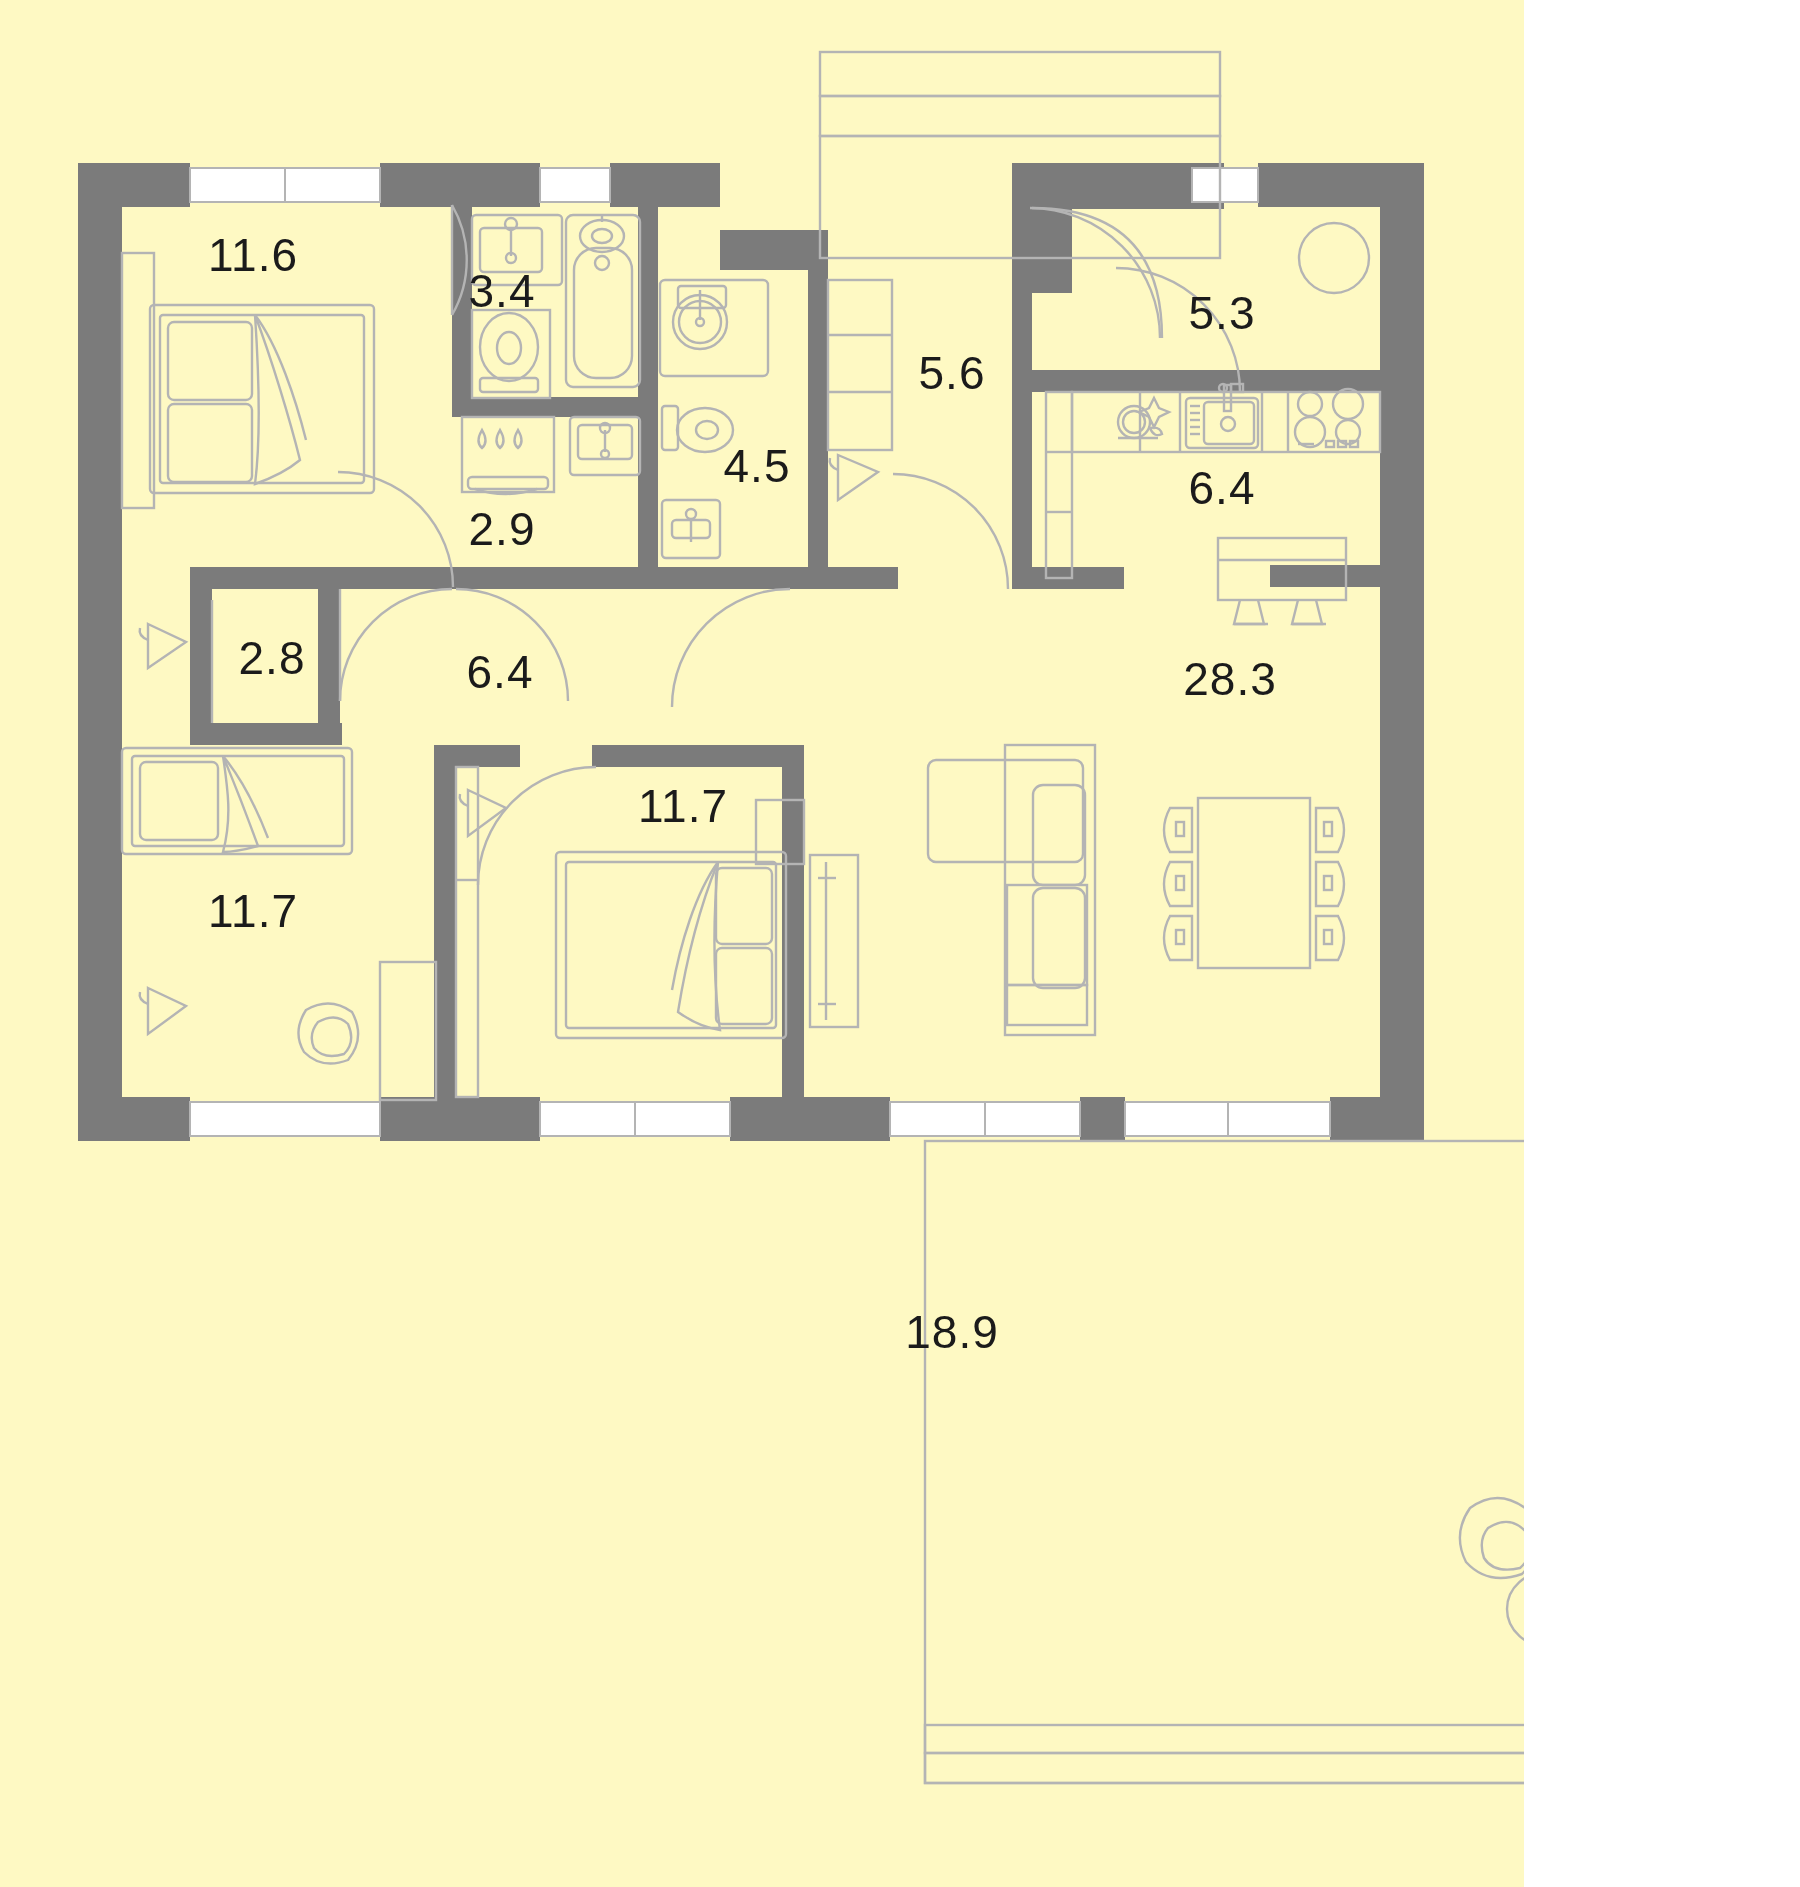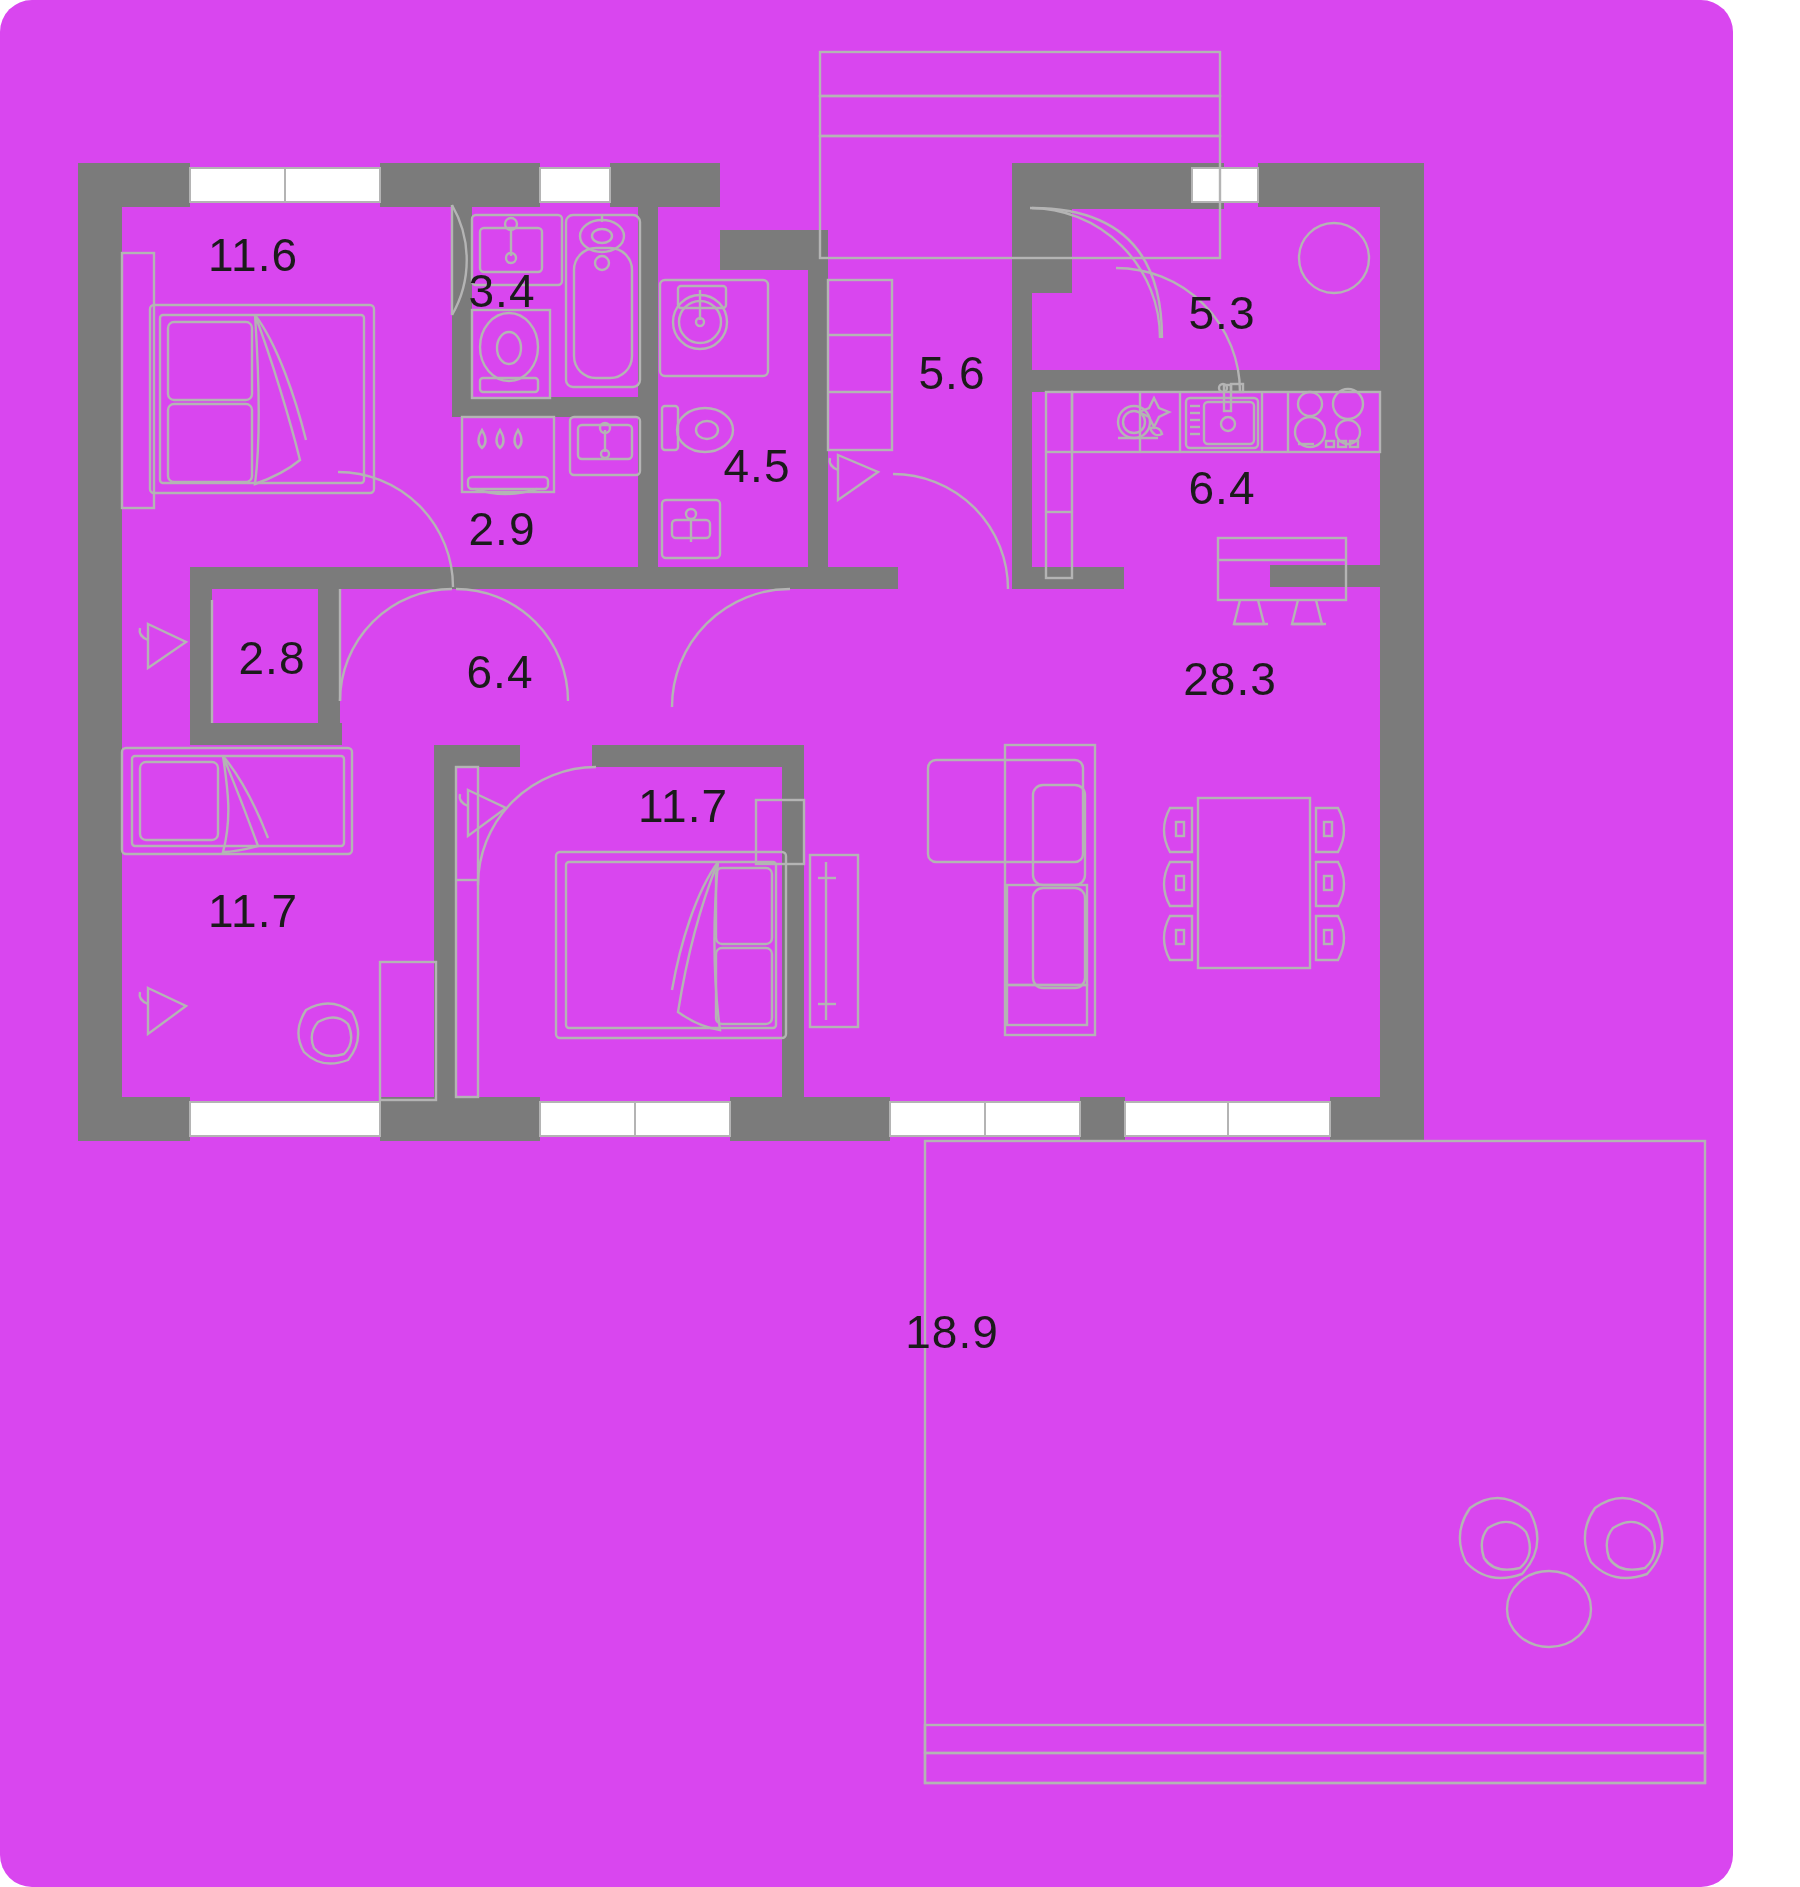--- a/index.html
+++ b/index.html
@@ -1,17 +1,17 @@
 <!DOCTYPE html>
 <html><head>
 <meta charset="utf-8">
 <style>
   html,body{margin:0;padding:0;background:#ffffff;}
   body{font-family:"Liberation Sans", sans-serif;}
-  #stage{position:relative;width:1733px;height:1887px;background:#d946ef;overflow:hidden;border-radius:32px;}
+  #stage{position:relative;width:1524px;height:1887px;background:#fef9c3;overflow:hidden;}
   svg{display:block;}
   .area-label{
     font-family:"Liberation Sans", sans-serif;
     font-size:46px;
     fill:#1b1b1b;
     text-anchor:middle;
     dominant-baseline:middle;
     letter-spacing:1px;
   }
 </style>

